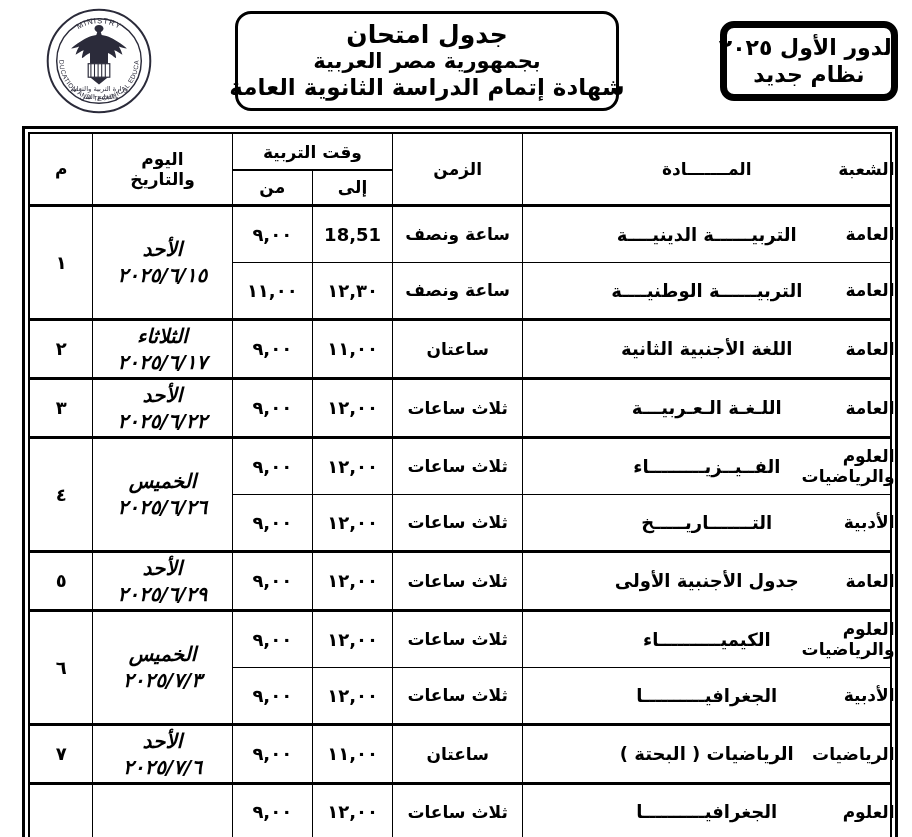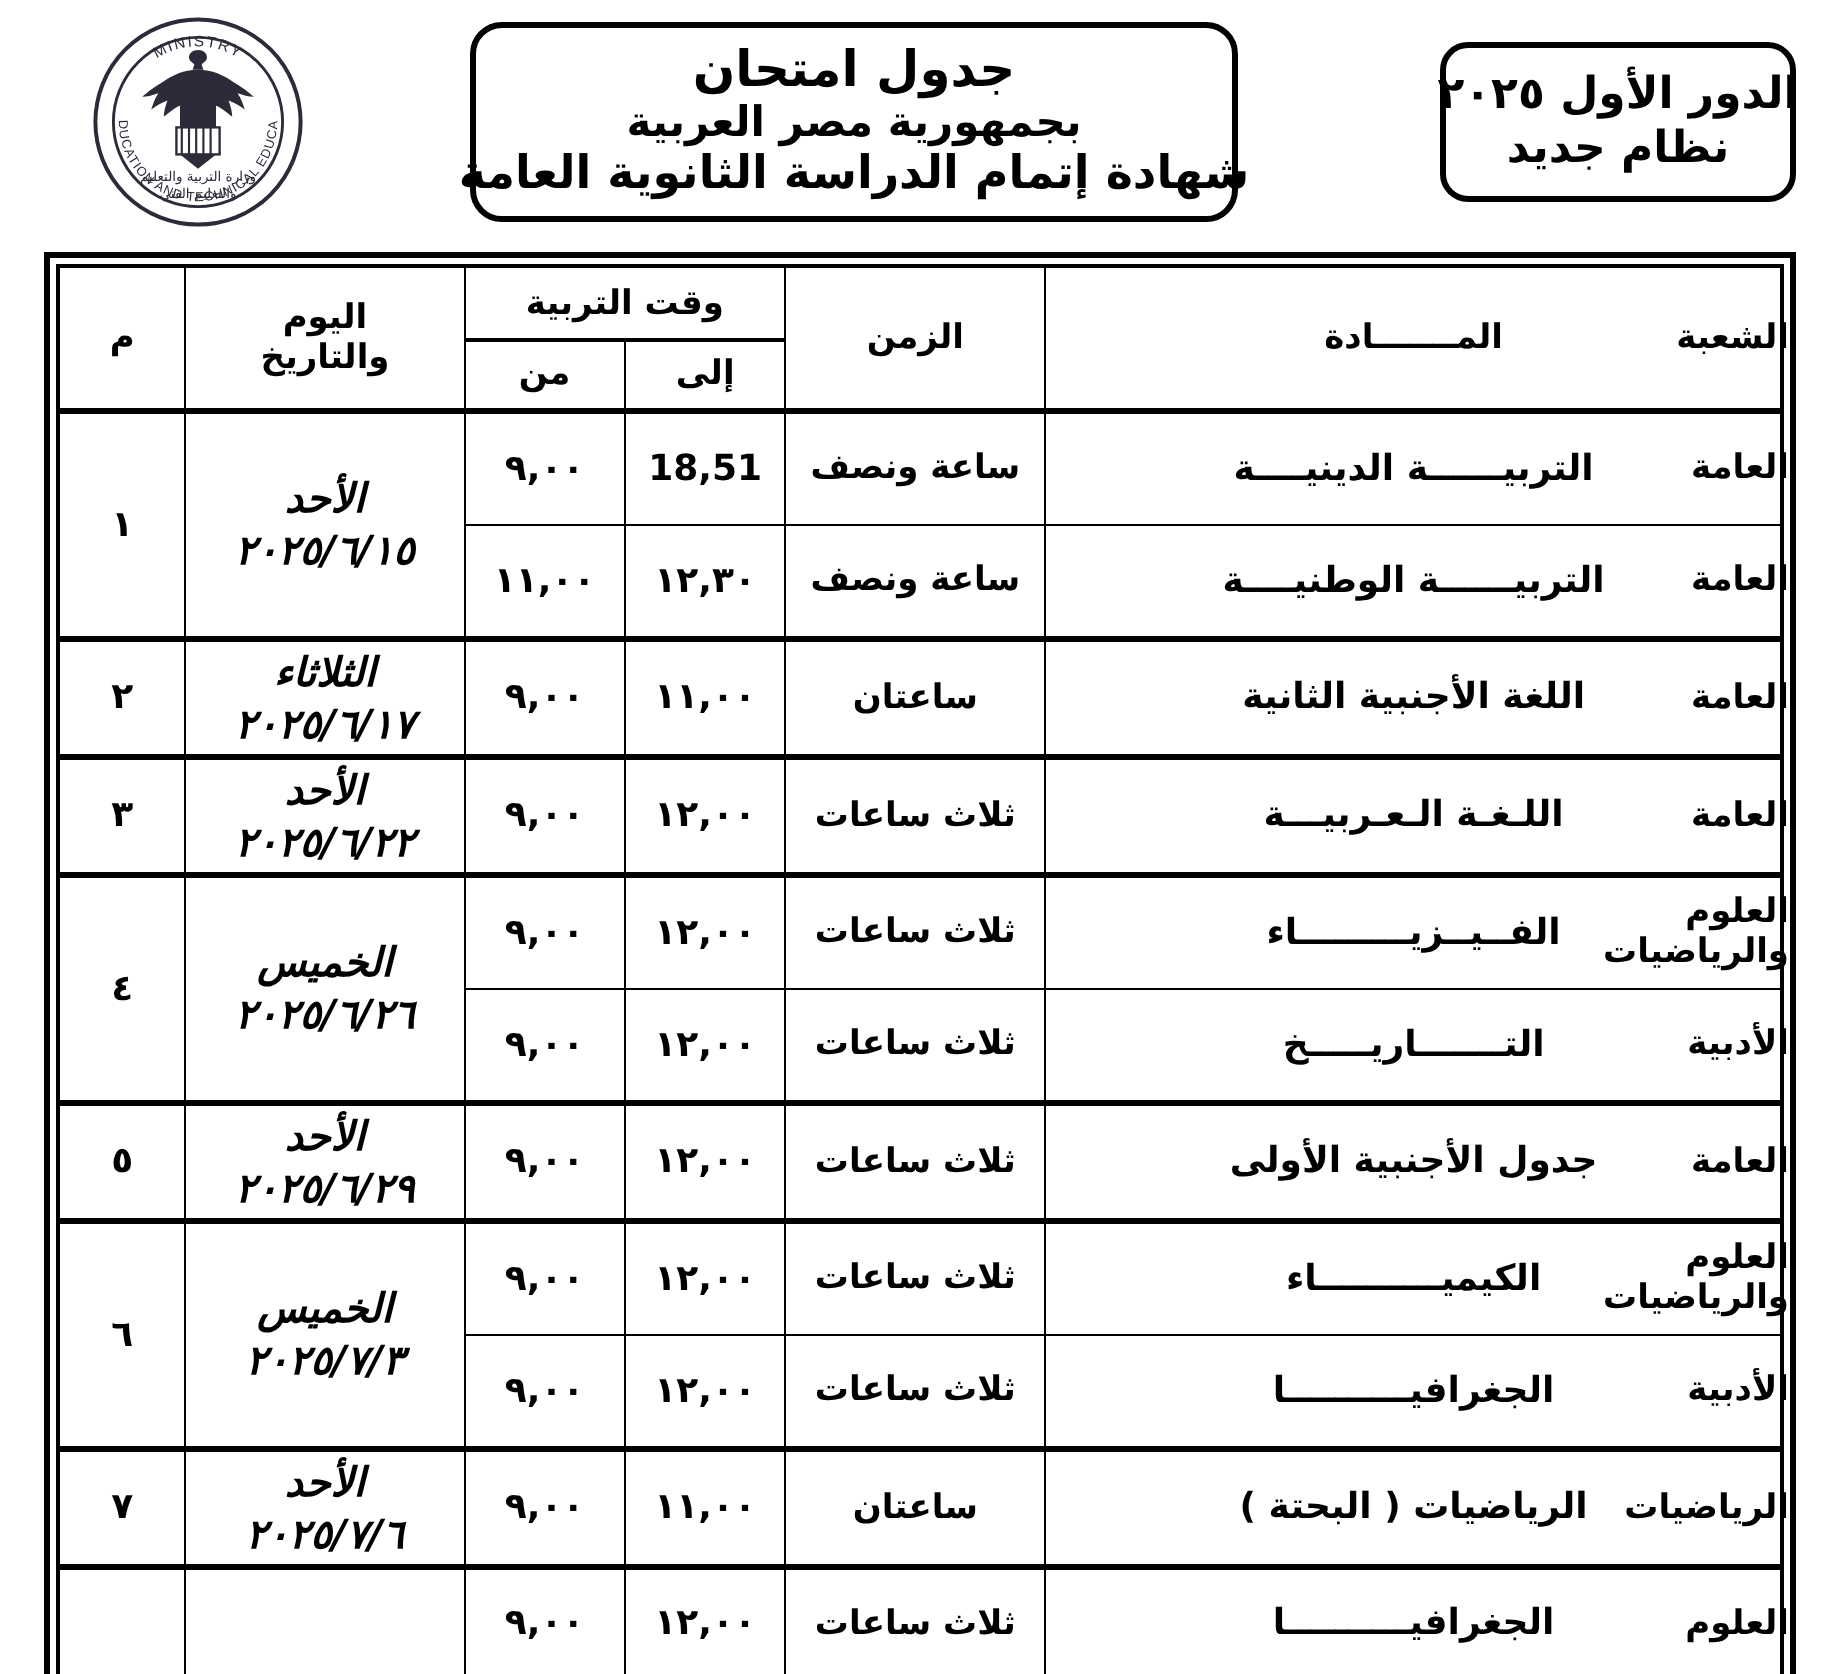--- a/index.html
+++ b/index.html
@@ -73,21 +73,21 @@
   }
   .title-line.l1 { font-size: 25px; }
   .title-line.l2 { font-size: 23px; }
   .title-line.l3 { font-size: 21px; }
 
   
   .badge-box {
     flex: 0 0 auto;
     width: 178px;
     height: 80px;
-    border: 3px solid #000000;
+    border: 7px solid #000000;
     border-radius: 14px;
     display: flex;
     flex-direction: column;
     align-items: center;
     justify-content: center;
     box-sizing: border-box;
     background: #fff;
     margin-left: 30px;
   }
   .badge-line {

